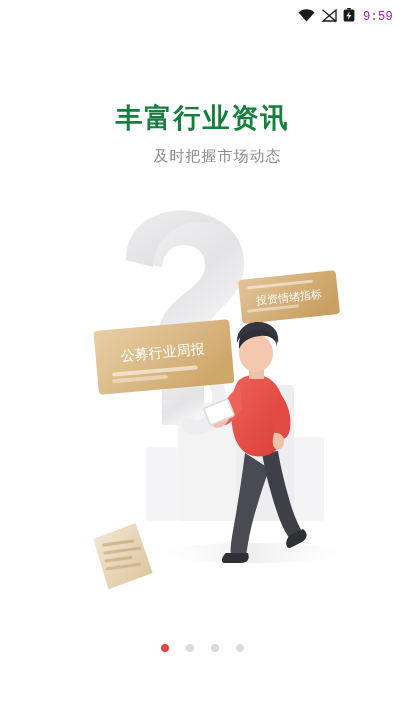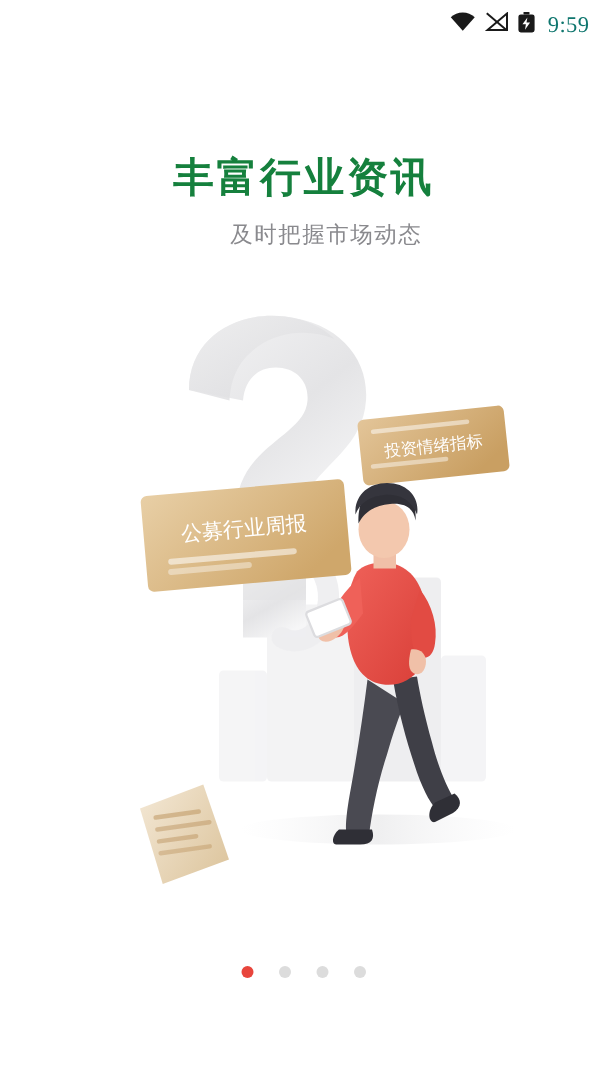--- a/index.html
+++ b/index.html
@@ -19,23 +19,23 @@
   .statusbar {
     position: absolute; top: 0; left: 0;
     width: 405px; height: 34px;
     display: flex; align-items: center; justify-content: flex-end;
     padding-right: 12px;
     gap: 6px;
     background: #ffffff;
   }
   .sb-icon { display: block; }
   .sb-time {
-    font-size: 15px;
-    color: #0f766e;
-    font-family: Liberation Serif, serif;
+    font-size: 12px;
+    color: #a21caf;
+    font-family: Liberation Mono, monospace;
     letter-spacing: 0.3px;
     margin-left: 2px;
   }
 
   
   .title {
     position: absolute;
     top: 100px; left: 0; width: 405px;
     text-align: center;
     font-size: 27px;

